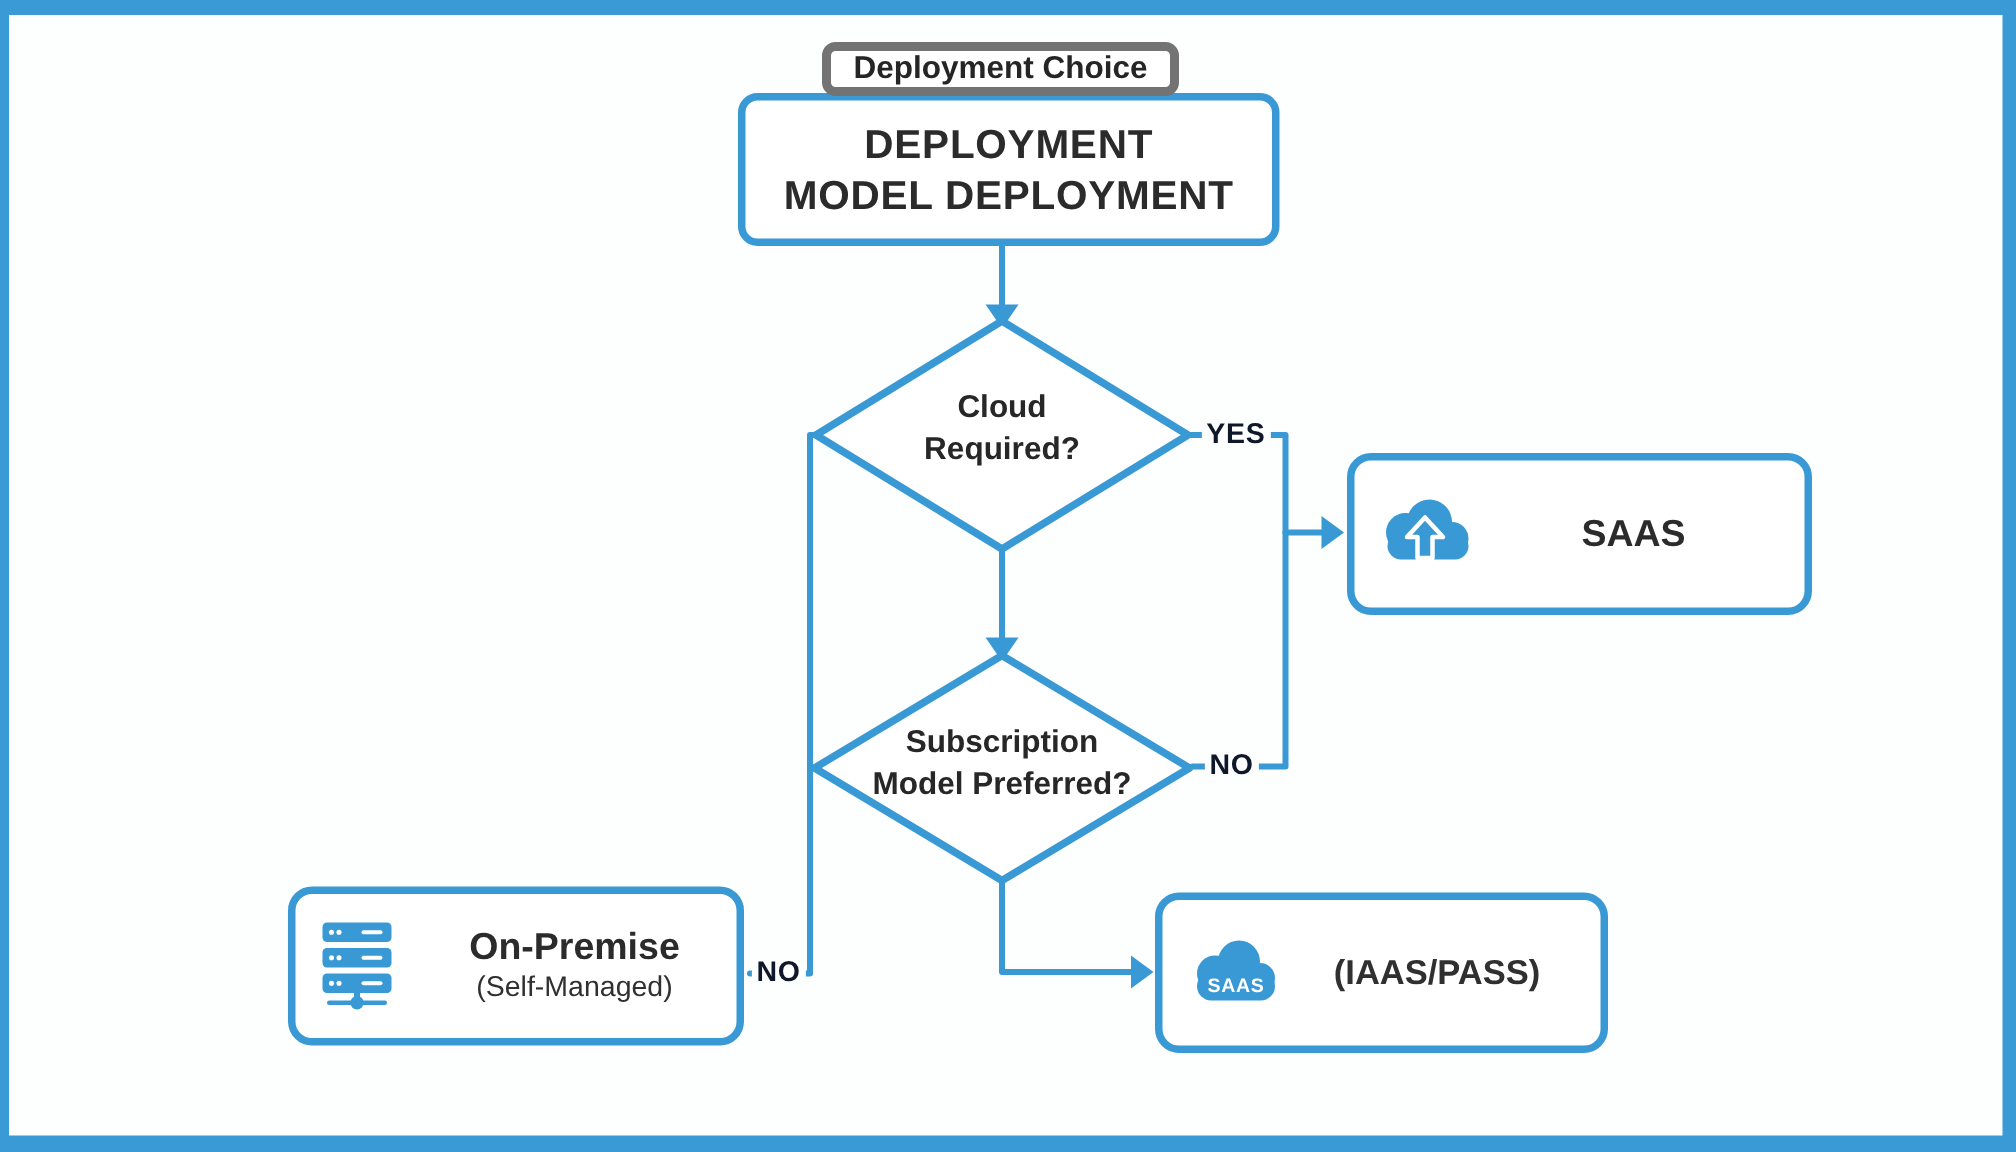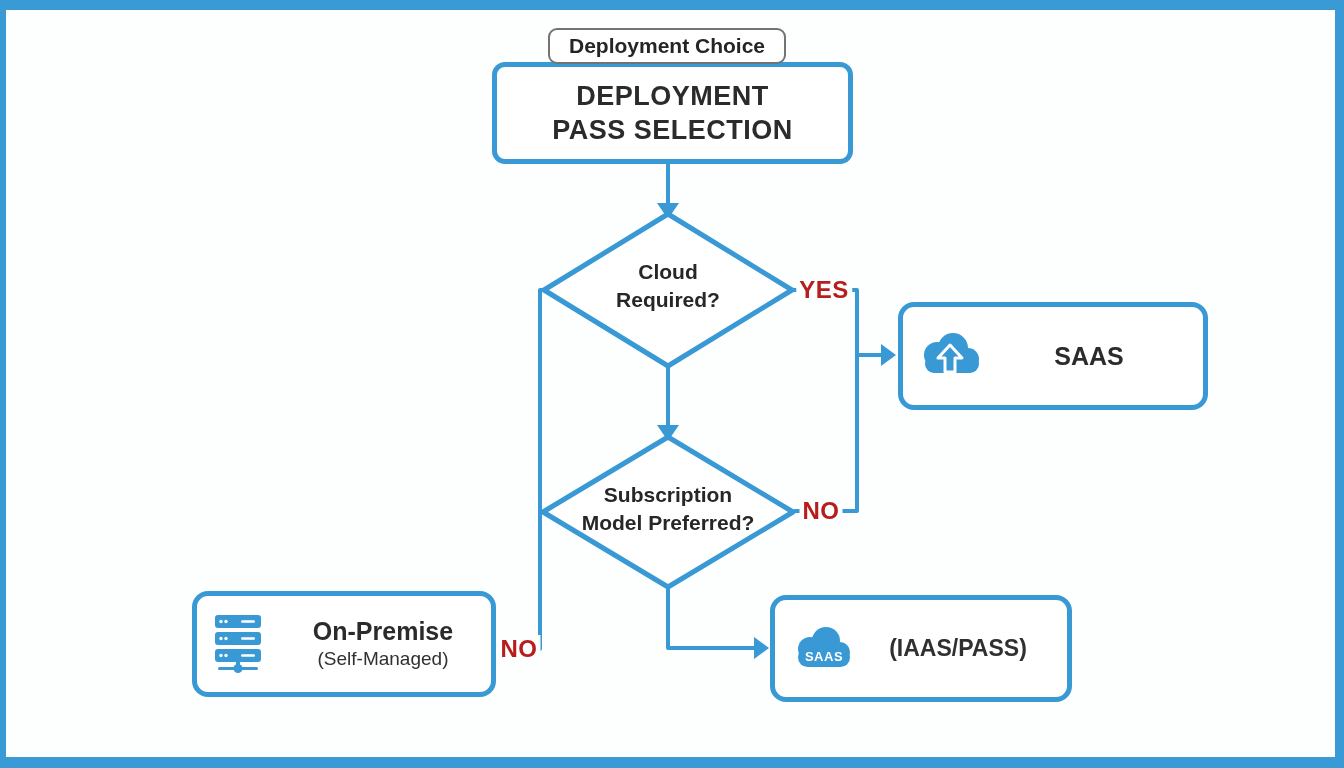--- a/index.html
+++ b/index.html
@@ -19,21 +19,21 @@
 
   svg.wires{position:absolute;left:0;top:0;pointer-events:none;}
   .wire{stroke:#3999d4;stroke-width:4;fill:none;stroke-linejoin:round;stroke-linecap:round;}
   .diamond{stroke:#3999d4;stroke-width:5;fill:#ffffff;stroke-linejoin:round;}
   .arrowhead{fill:#3999d4;stroke:none;}
 
   .node{position:absolute;box-sizing:border-box;background:#ffffff;}
 
   .start-label{
     left:548px;top:28px;width:238px;height:36px;
-    border:2px solid #737373;border-radius:9px;
+    border:6px solid #737373;border-radius:9px;
     display:flex;align-items:center;justify-content:center;
     font-weight:700;font-size:21px;color:#252525;z-index:3;
   }
   .title-box{
     left:492px;top:62px;width:361px;height:102px;
     border:5px solid #3999d4;border-radius:13px;
     display:flex;flex-direction:column;align-items:center;justify-content:center;
     z-index:2;
   }
   .title-box span{font-weight:700;font-size:27px;line-height:34px;color:#2b2b2b;letter-spacing:.5px;}
@@ -42,21 +42,21 @@
     position:absolute;display:flex;flex-direction:column;align-items:center;justify-content:center;
     text-align:center;z-index:2;pointer-events:none;
   }
   .diamond-text span{font-weight:700;font-size:21px;line-height:28px;color:#272727;}
   .dt1{left:568px;top:258px;width:200px;}
   .dt2{left:548px;top:481px;width:240px;}
 
   .edge-label{
     position:absolute;transform:translate(-50%,-50%);
     background:#fdfefe;padding:0 3px;
-    font-weight:700;font-size:24px;color:#b91c1c;letter-spacing:.5px;z-index:2;
+    font-weight:700;font-size:19px;color:#0f172a;letter-spacing:.5px;z-index:2;
   }
 
   .outcome{
     border:5px solid #3999d4;border-radius:16px;
     display:flex;align-items:center;z-index:2;
   }
   .outcome .icon{flex:0 0 auto;display:flex;align-items:center;justify-content:center;}
   .outcome .texts{flex:1 1 auto;display:flex;flex-direction:column;align-items:center;justify-content:center;}
   .outcome .o-title{font-weight:700;font-size:25px;color:#2b2b2b;line-height:30px;}
   .outcome .o-sub{font-weight:400;font-size:19px;color:#303030;line-height:26px;}
@@ -92,21 +92,21 @@
     <polygon class="diamond" points="668,214 792,290 668,366 544,290"></polygon>
     <polygon class="diamond" points="668,437 793,512 668,587 543,512"></polygon>
   </svg>
 
   <div class="node start-label">
     <span>Deployment Choice</span>
   </div>
 
   <div class="node title-box">
     <span>DEPLOYMENT</span>
-    <span>PASS SELECTION</span>
+    <span>MODEL DEPLOYMENT</span>
   </div>
 
   <div class="diamond-text dt1">
     <span>Cloud</span>
     <span>Required?</span>
   </div>
   <div class="diamond-text dt2">
     <span>Subscription</span>
     <span>Model Preferred?</span>
   </div>

